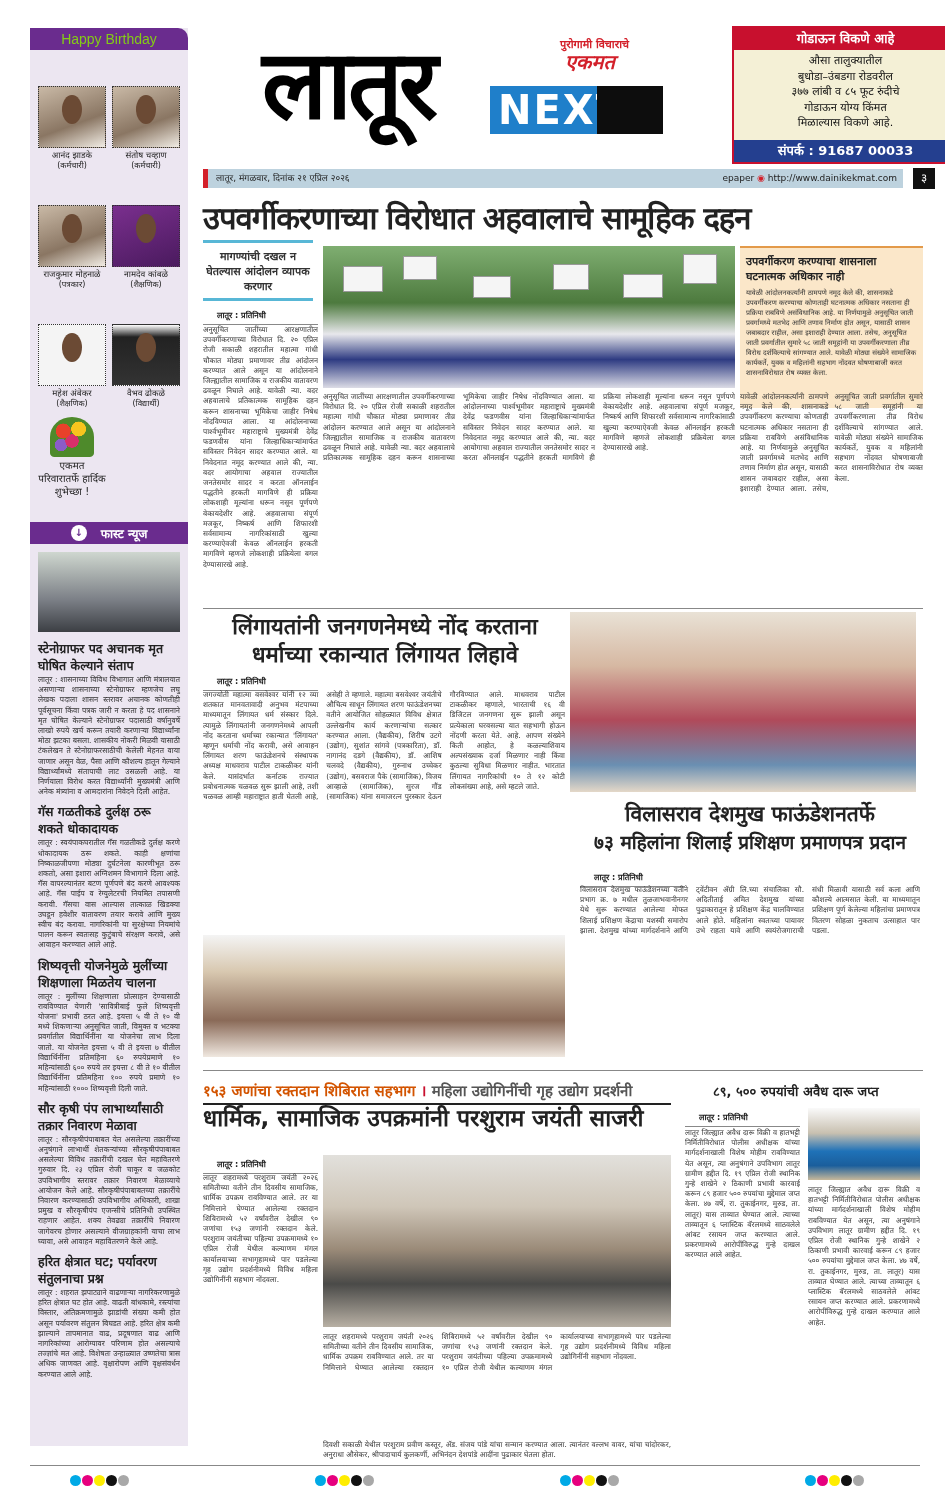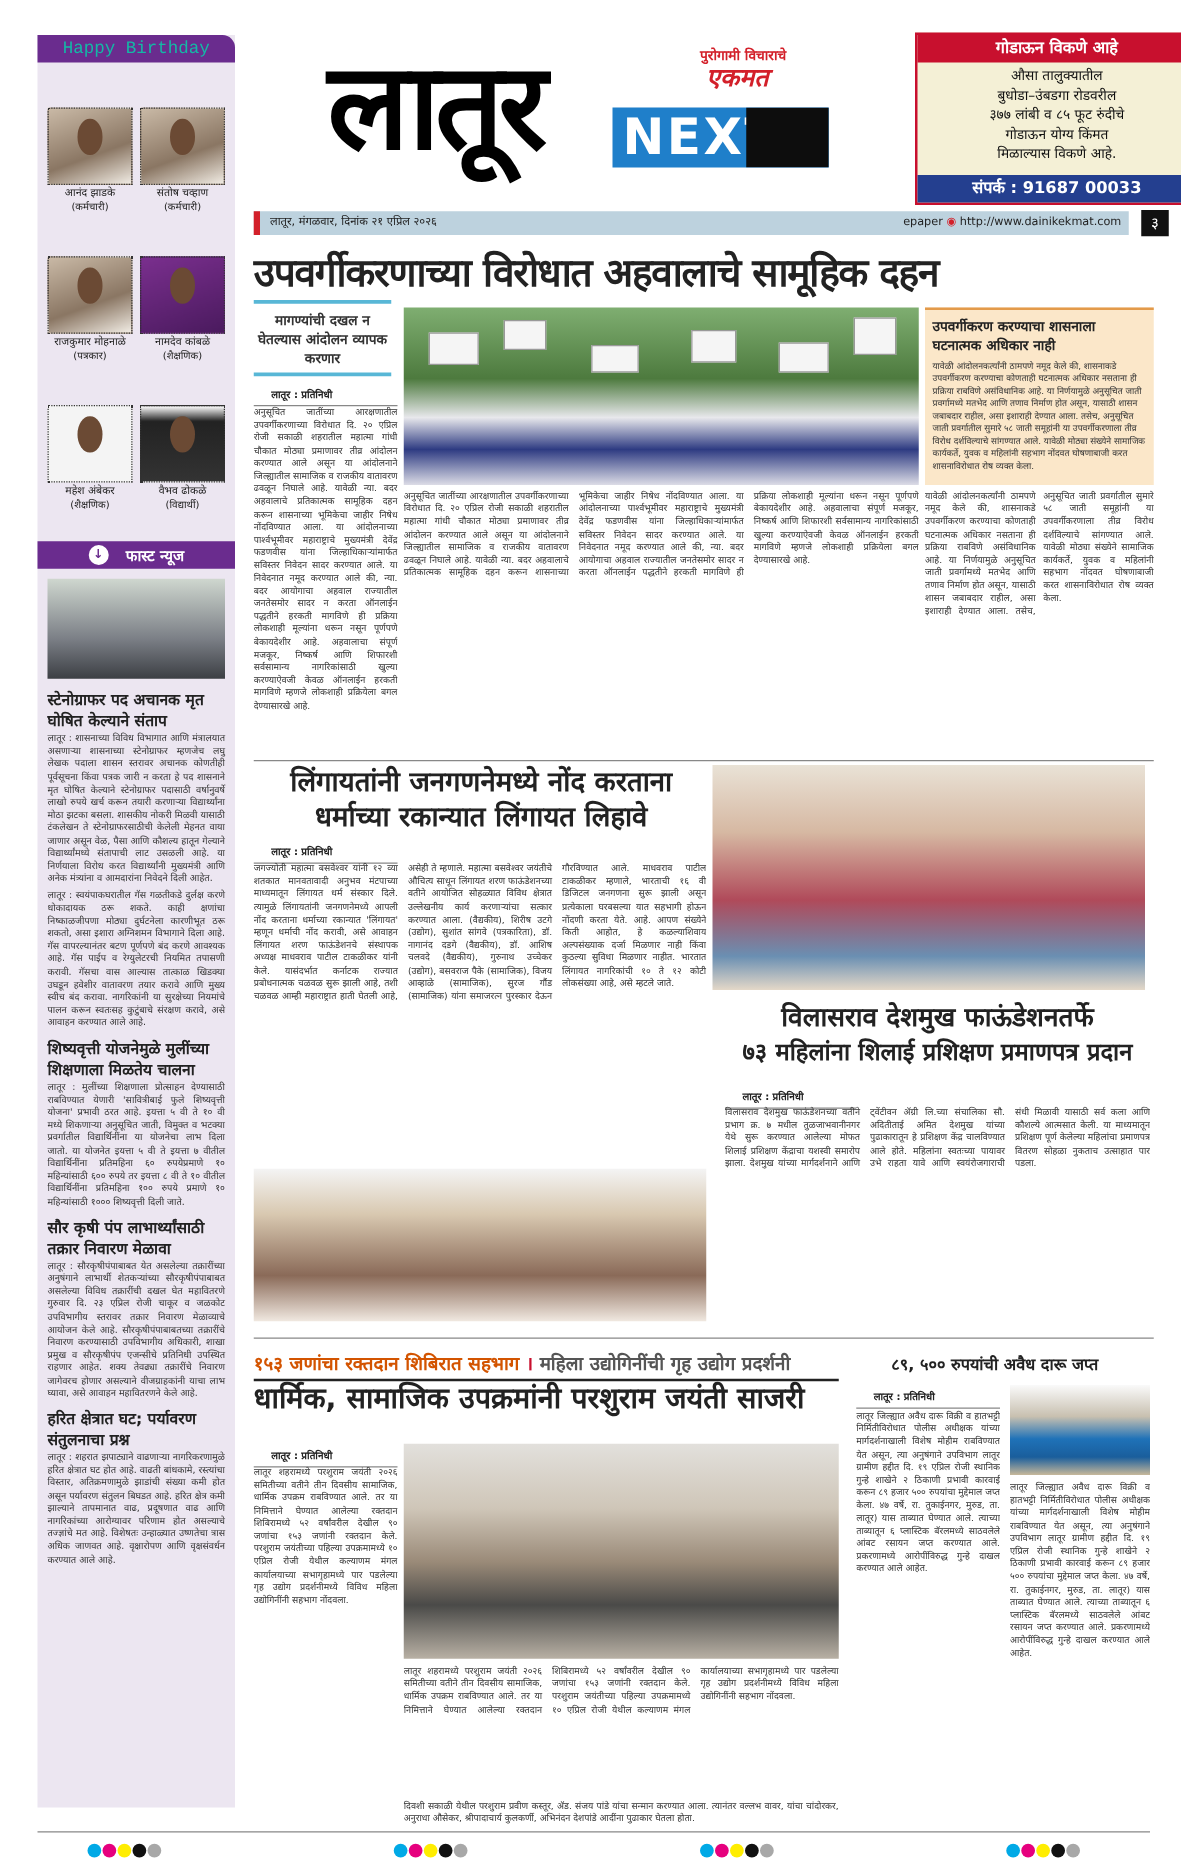--- a/index.html
+++ b/index.html
@@ -1,20 +1,20 @@
 <!DOCTYPE html>
 <html><head>
 <meta charset="utf-8">
 <style>
   * { box-sizing: border-box; margin: 0; padding: 0; }
   body { width: 945px; height: 1501px; background: #fff; font-family: "DejaVu Sans", sans-serif; color: #222; position: relative; overflow: hidden; }
   .abs { position: absolute; }
   
   .sidebar { left: 30px; top: 28px; width: 158px; bottom: 55px; background: #ece6f1; }
-  .bday-head { height: 22px; background: #6a2c8e; color: #14b8a6; font-family: Liberation Mono, monospace; font-size: 14px; text-align: center; line-height: 22px; border-top-right-radius: 10px; }
+  .bday-head { height: 22px; background: #6a2c8e; color: #84cc16; font-family: Liberation Sans, sans-serif; font-size: 14px; text-align: center; line-height: 22px; border-top-right-radius: 10px; }
   .bday-grid { display: grid; grid-template-columns: 1fr 1fr; gap: 4px 6px; padding: 6px 8px; }
   .person { text-align: center; margin-top: 30px; }
   .photo { height: 62px; border: 1px dotted #333; background: linear-gradient(160deg,#c9b9a6,#8a7663 60%,#f1ece4); position: relative; }
   .photo::after { content: ""; position: absolute; left: 35%; top: 14%; width: 30%; height: 48%; border-radius: 50%; background: #6b4a34; }
   .pname { font-size: 8.5px; margin-top: 2px; line-height: 11px; }
   .prole { font-size: 8px; line-height: 10px; }
   .wish { font-size: 10px; text-align: center; line-height: 13px; padding-top: 4px; }
   .flowers { width: 44px; height: 40px; margin: 0 auto 2px; border-radius: 50% 50% 10% 10%; background: radial-gradient(circle at 30% 35%,#e8412a 18%,transparent 19%),radial-gradient(circle at 65% 30%,#f7c51e 18%,transparent 19%),radial-gradient(circle at 50% 60%,#d72f6b 20%,transparent 21%),radial-gradient(circle at 25% 70%,#8b5cc8 14%,transparent 15%),#4e8a2b; }
   .fast-head { margin-top: 18px; height: 22px; background: #6a2c8e; color: #fff; font-size: 12px; font-weight: bold; display: flex; align-items: center; justify-content: center; gap: 14px; }
   .chev { width: 16px; height: 16px; border-radius: 50%; background: #fff; color: #6a2c8e; font-size: 10px; text-align: center; line-height: 16px; }
@@ -36,21 +36,21 @@
   
   .datebar { left: 203px; top: 169px; width: 700px; height: 19px; background: #bdd2de; font-size: 9px; line-height: 19px; border-left: 5px solid #d3202a; padding-left: 8px; }
   .datebar .url { position: absolute; right: 6px; top: 0; }
   .pgnum { left: 913px; top: 168px; width: 22px; height: 21px; background: #111; color: #fff; font-size: 12px; text-align: center; line-height: 21px; }
   
   .h1 { left: 203px; top: 196px; width: 720px; font-size: 31px; font-weight: bold; letter-spacing: -1px; white-space: nowrap; }
   .sub-box { left: 203px; top: 240px; width: 110px; border-top: 3px solid #58b7d6; font-size: 11px; text-align: center; line-height: 15px; padding-top: 6px; font-weight: bold; color: #333; }
   .sub-box::after { content: ""; display: block; margin-top: 4px; border-top: 3px solid #58b7d6; }
   .photo-rally { left: 323px; top: 246px; width: 412px; height: 142px; background: linear-gradient(180deg,#7fae71 0%,#4d7a3e 40%,#e8e8ec 62%,#2e3b82 80%,#dcdce6 100%); }
   .sign { position: absolute; background: #f5f5f5; border: 1px solid #999; }
-  .info-box { left: 740px; top: 246px; width: 183px; height: 142px; background: #fbe7c9; border-top: 2px solid #e39a4a; padding: 6px; }
+  .info-box { left: 740px; top: 246px; width: 183px; height: 162px; background: #fbe7c9; border-top: 2px solid #e39a4a; padding: 6px; }
   .info-box h3 { font-size: 11px; line-height: 15px; }
   .info-box p { font-size: 7px; line-height: 10px; color: #333; margin-top: 4px; }
   .byline { font-size: 8px; font-weight: bold; border-bottom: 1px solid #888; padding: 3px 0 4px; }
   .body-col { font-size: 7.3px; line-height: 10.2px; text-align: justify; color: #333; }
   .h2 { left: 200px; top: 613px; width: 370px; text-align: center; font-size: 22px; font-weight: bold; line-height: 28px; }
   .photo-ling { left: 203px; top: 935px; width: 362px; height: 122px; background: linear-gradient(180deg,#f4f4f4 0%,#d8c8b0 30%,#8a6a58 70%,#f0e8e0 100%); }
   .photo-women { left: 570px; top: 612px; width: 346px; height: 180px; background: linear-gradient(180deg,#e9e2d6 0%,#d6b8a2 30%,#b04a5a 60%,#6a8fb2 85%,#e4d8c8 100%); }
   .h3 { left: 580px; top: 800px; width: 340px; font-size: 21px; font-weight: bold; line-height: 28px; text-align: center; }
   .kicker { left: 203px; top: 1080px; width: 468px; font-size: 15px; font-weight: bold; border-bottom: 2px solid #222; padding-bottom: 3px; white-space: nowrap; }
   .kicker .red { color: #d35400; }
@@ -93,29 +93,34 @@
     <div class="person">
         <div class="photo" style="background:#f4f4f4;"></div>
         <div class="pname">महेश अंबेकर</div>
         <div class="prole">(शैक्षणिक)</div>
       </div>
     <div class="person">
         <div class="photo" style="background:linear-gradient(180deg,#fff,#222 20%,#333);"></div>
         <div class="pname">वैभव ढोकळे</div>
         <div class="prole">(विद्यार्थी)</div>
       </div>
+    <div class="wish">
+      <div class="flowers"></div>
+      <span>एकमत परिवारातर्फे हार्दिक शुभेच्छा !</span>
+    </div>
   </div>
 
   <div class="fast-head">
     <span class="chev">↓</span>
     <span>फास्ट न्यूज</span>
   </div>
   <div class="fast-photo"></div>
   <div class="fn-title">स्टेनोग्राफर पद अचानक मृत घोषित केल्याने संताप</div>
   <div class="fn-body">लातूर : शासनाच्या विविध विभागात आणि मंत्रालयात असणाऱ्या शासनाच्या स्टेनोग्राफर म्हणजेच लघु लेखक पदाला शासन स्तरावर अचानक कोणतीही पूर्वसूचना किंवा पत्रक जारी न करता हे पद शासनाने मृत घोषित केल्याने स्टेनोग्राफर पदासाठी वर्षानुवर्षे लाखो रुपये खर्च करून तयारी करणाऱ्या विद्यार्थ्यांना मोठा झटका बसला. शासकीय नोकरी मिळवी यासाठी टंकलेखन ते स्टेनोग्राफरसाठीची केलेली मेहनत वाया जाणार असून वेळ, पैसा आणि कौशल्य हातून गेल्याने विद्यार्थ्यांमध्ये संतापाची लाट उसळली आहे. या निर्णयाला विरोध करत विद्यार्थ्यांनी मुख्यमंत्री आणि अनेक मंत्र्यांना व आमदारांना निवेदने दिली आहेत.</div>
+  <div class="fn-title">गॅस गळतीकडे दुर्लक्ष ठरू शकते धोकादायक</div>
   <div class="fn-body">लातूर : स्वयंपाकघरातील गॅस गळतीकडे दुर्लक्ष करणे धोकादायक ठरू शकते. काही क्षणांचा निष्काळजीपणा मोठ्या दुर्घटनेला कारणीभूत ठरू शकतो, असा इशारा अग्निशमन विभागाने दिला आहे. गॅस वापरल्यानंतर बटण पूर्णपणे बंद करणे आवश्यक आहे. गॅस पाईप व रेग्युलेटरची नियमित तपासणी करावी. गॅसचा वास आल्यास तात्काळ खिडक्या उघडून हवेशीर वातावरण तयार करावे आणि मुख्य स्वीच बंद करावा. नागरिकांनी या सुरक्षेच्या नियमांचे पालन करून स्वतःसह कुटुंबाचे संरक्षण करावे, असे आवाहन करण्यात आले आहे.</div>
   <div class="fn-title">शिष्यवृत्ती योजनेमुळे मुलींच्या शिक्षणाला मिळतेय चालना</div>
   <div class="fn-body">लातूर : मुलींच्या शिक्षणाला प्रोत्साहन देण्यासाठी राबविण्यात येणारी 'सावित्रीबाई फुले शिष्यवृत्ती योजना' प्रभावी ठरत आहे. इयत्ता ५ वी ते १० वी मध्ये शिकणाऱ्या अनुसूचित जाती, विमुक्त व भटक्या प्रवर्गातील विद्यार्थिनींना या योजनेचा लाभ दिला जातो. या योजनेत इयत्ता ५ वी ते इयत्ता ७ वीतील विद्यार्थिनींना प्रतिमहिना ६० रुपयेप्रमाणे १० महिन्यांसाठी ६०० रुपये तर इयत्ता ८ वी ते १० वीतील विद्यार्थिनींना प्रतिमहिना १०० रुपये प्रमाणे १० महिन्यांसाठी १००० शिष्यवृत्ती दिली जाते.</div>
   <div class="fn-title">सौर कृषी पंप लाभार्थ्यांसाठी तक्रार निवारण मेळावा</div>
   <div class="fn-body">लातूर : सौरकृषीपंपाबाबत येत असलेल्या तक्रारींच्या अनुषंगाने लाभार्थी शेतकऱ्यांच्या सौरकृषीपंपाबाबत असलेल्या विविध तक्रारींची दखल घेत महावितरणे गुरुवार दि. २३ एप्रिल रोजी चाकूर व जळकोट उपविभागीय स्तरावर तक्रार निवारण मेळाव्याचे आयोजन केले आहे. सौरकृषीपंपाबाबतच्या तक्रारींचे निवारण करण्यासाठी उपविभागीय अधिकारी, शाखा प्रमुख व सौरकृषीपंप एजन्सीचे प्रतिनिधी उपस्थित राहणार आहेत. शक्य तेवढ्या तक्रारींचे निवारण जागेवरच होणार असल्याने वीजग्राहकांनी याचा लाभ घ्यावा, असे आवाहन महावितरणने केले आहे.</div>
   <div class="fn-title">हरित क्षेत्रात घट; पर्यावरण संतुलनाचा प्रश्न</div>
   <div class="fn-body" style="height:120px;overflow:hidden;">लातूर : शहरात झपाट्याने वाढणाऱ्या नागरिकरणामुळे हरित क्षेत्रात घट होत आहे. वाढती बांधकामे, रस्त्यांचा विस्तार, अतिक्रमणामुळे झाडांची संख्या कमी होत असून पर्यावरण संतुलन बिघडत आहे. हरित क्षेत्र कमी झाल्याने तापमानात वाढ, प्रदूषणात वाढ आणि नागरिकांच्या आरोग्यावर परिणाम होत असल्याचे तज्ज्ञांचे मत आहे. विशेषतः उन्हाळ्यात उष्णतेचा त्रास अधिक जाणवत आहे. वृक्षारोपण आणि वृक्षसंवर्धन करण्यात आले आहे.</div>
 </div>
 
 <div class="abs logo-latur">लातूर</div>

